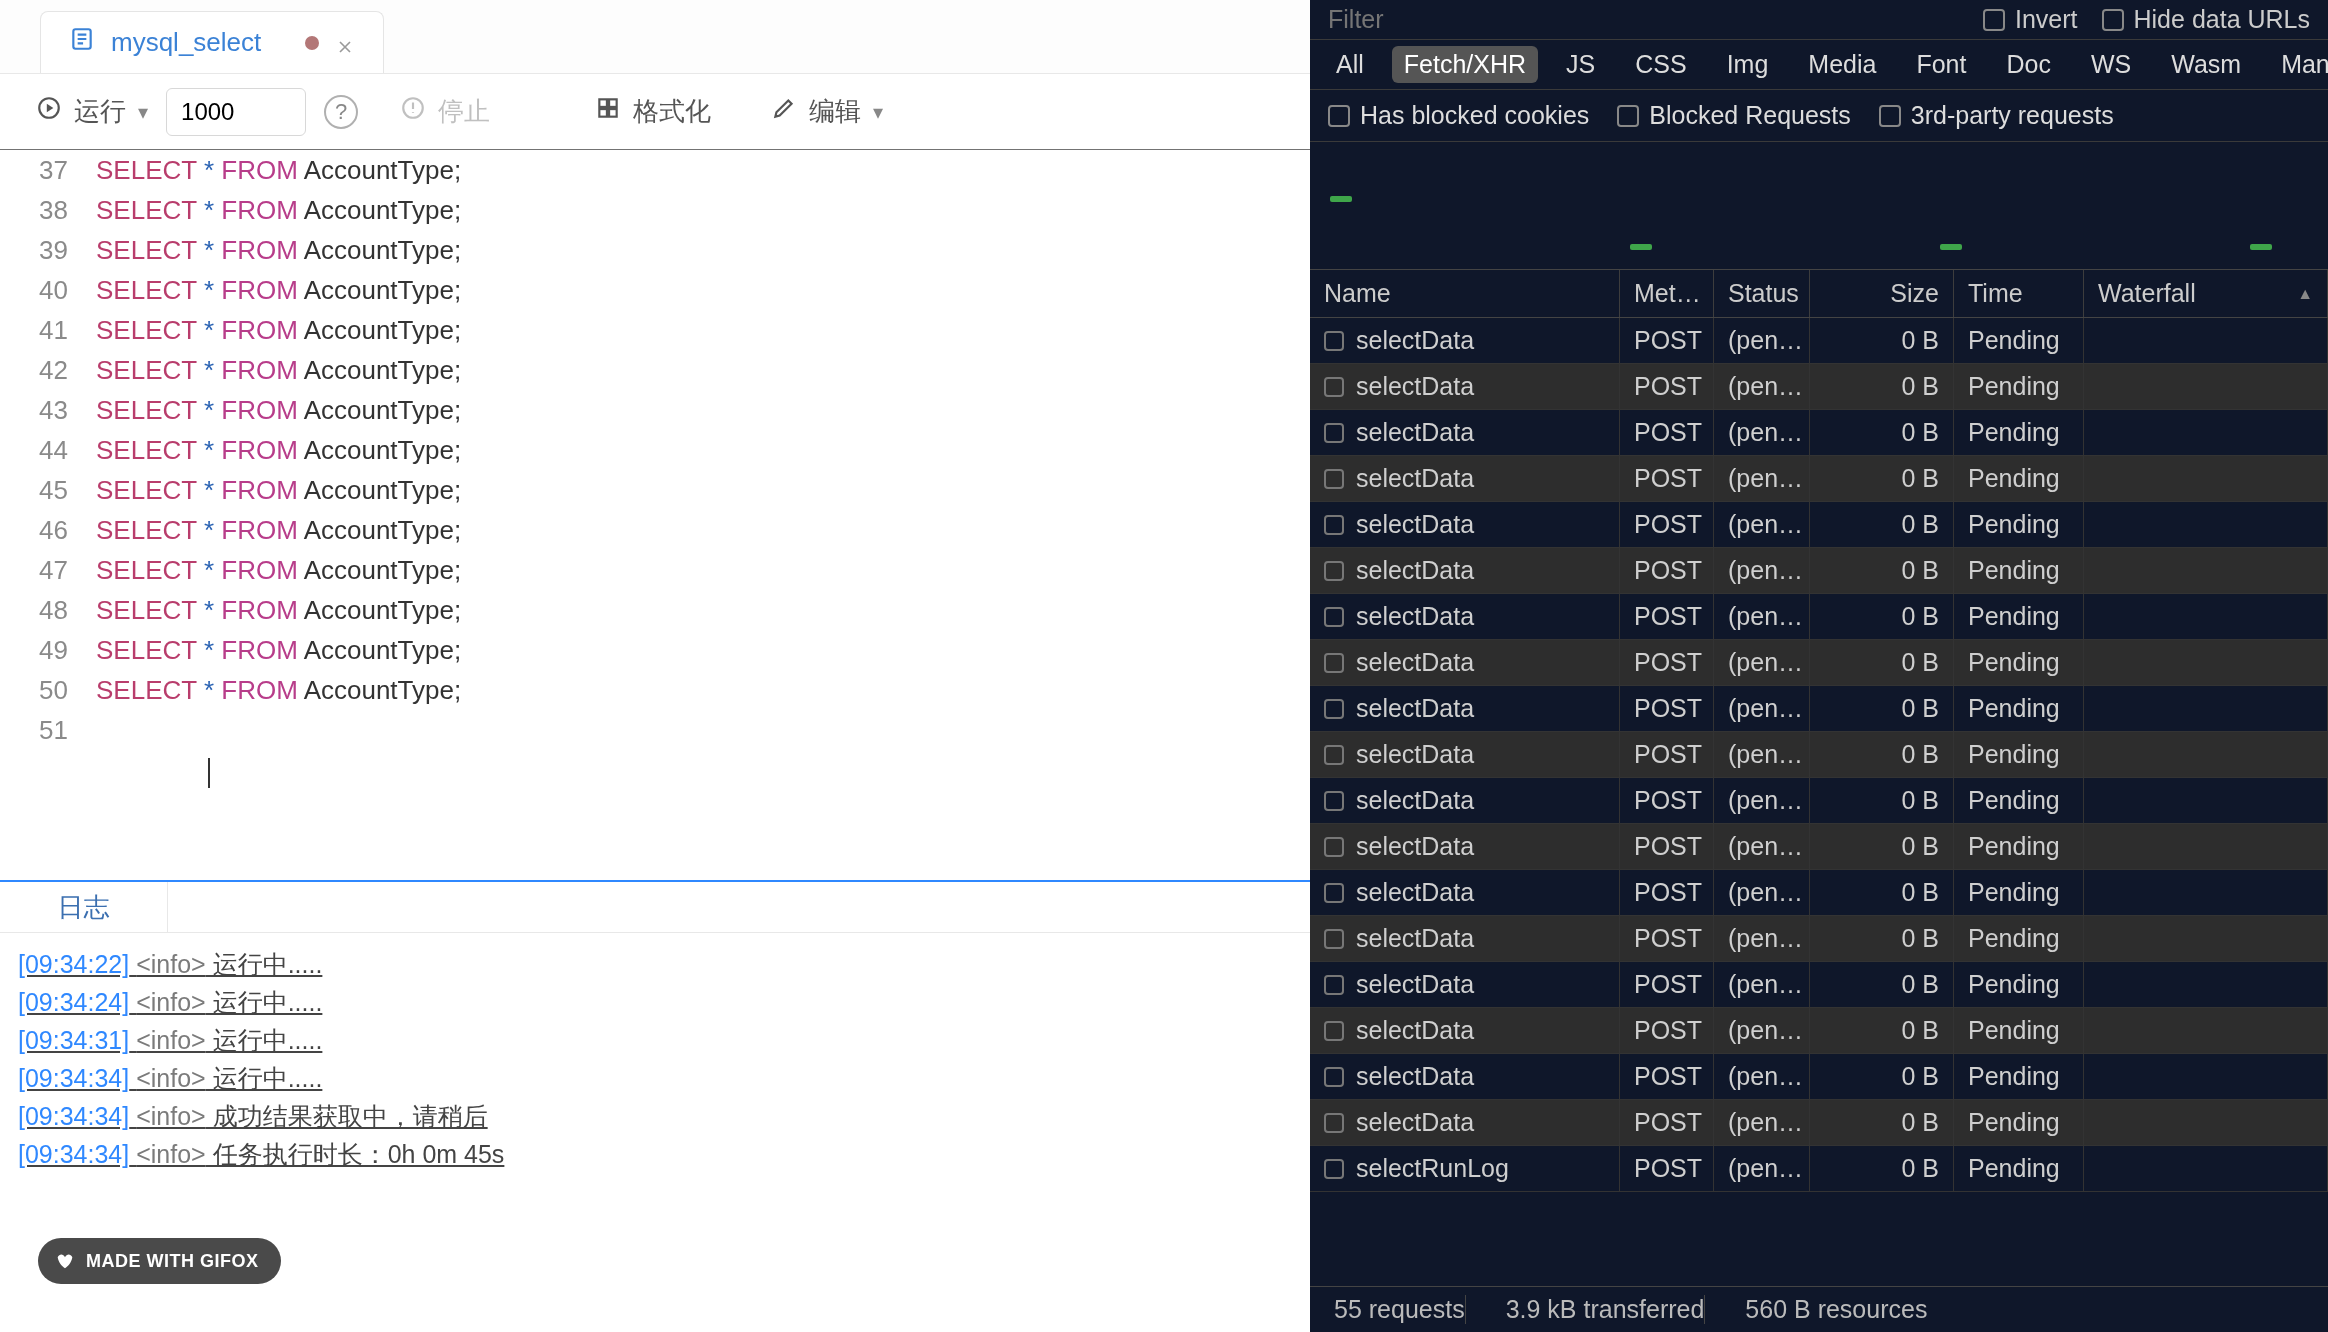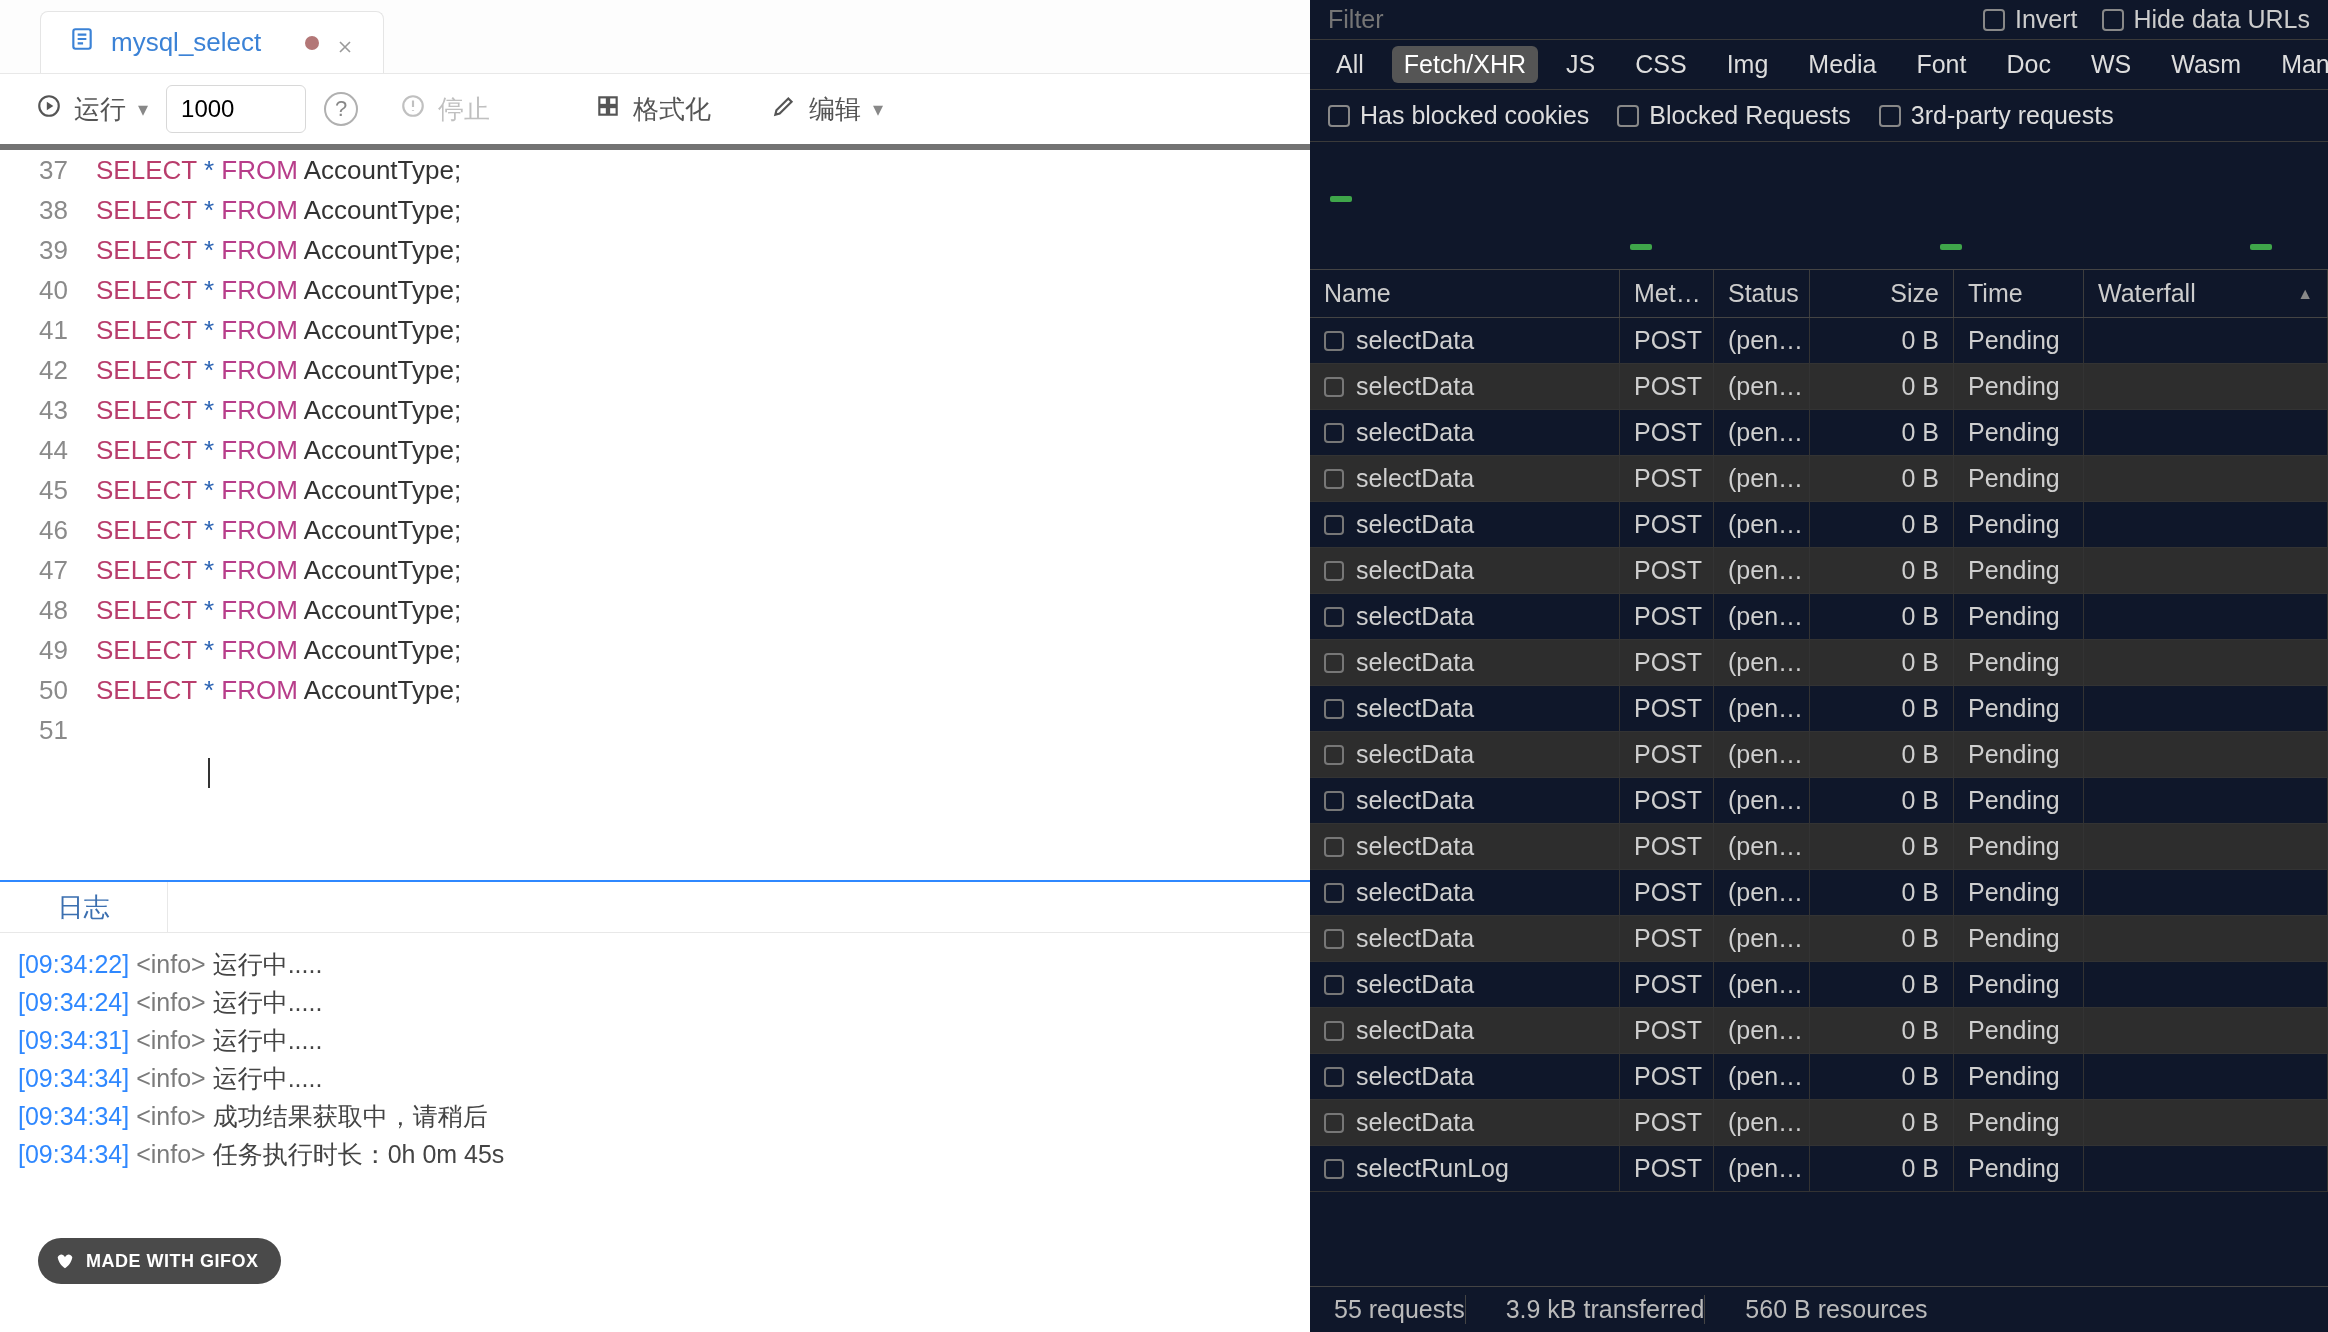--- a/index.html
+++ b/index.html
@@ -9,21 +9,21 @@
 .right-panel { width: 1018px; height: 100%; background: #0f172a; color: #d4d4d4; display: flex; flex-direction: column; }
 
 
 .tabs { height: 74px; display: flex; align-items: flex-end; background: #fdfdfd; border-bottom: 1px solid #e8e8e8; padding-left: 40px; }
 .tab { height: 62px; padding: 0 28px; display: flex; align-items: center; gap: 16px; background: #fff; border: 1px solid #e5e5e5; border-bottom: none; border-radius: 8px 8px 0 0; font-size: 26px; color: #3b82d6; font-weight: 500; }
 .tab-icon svg { width: 26px; height: 26px; stroke: #3b82d6; fill: none; stroke-width: 2; }
 .tab-dirty { width: 14px; height: 14px; border-radius: 50%; background: #b37777; margin-left: 28px; }
 .tab-close { width: 20px; height: 20px; color: #8a8a8a; cursor: pointer; }
 
 
-.toolbar { height: 76px; display: flex; align-items: center; padding: 0 36px; gap: 18px; border-bottom: 6px solid #737373; font-size: 26px; color: #555; }
+.toolbar { height: 76px; display: flex; align-items: center; padding: 0 36px; gap: 18px; border-bottom: 1px solid #737373; font-size: 26px; color: #555; }
 .tb-item { display: flex; align-items: center; gap: 12px; }
 .tb-icon svg { width: 26px; height: 26px; stroke: #555; fill: none; stroke-width: 2; }
 .tb-disabled { color: #c0c0c0; }
 .tb-disabled .tb-icon svg { stroke: #c0c0c0; }
 .chev { font-size: 20px; color: #888; }
 .tb-input { width: 140px; height: 48px; border: 1px solid #d8d8d8; border-radius: 6px; padding: 0 14px; font-size: 24px; }
 .tb-help { width: 34px; height: 34px; border: 2px solid #b0b0b0; border-radius: 50%; display: flex; align-items: center; justify-content: center; color: #888; font-size: 22px; }
 .tb-spacer-sm { width: 6px; }
 
 
@@ -37,21 +37,21 @@
 .kw-from { color: #b83d8a; }
 .kw-ident { color: #333; }
 .code-highlight { position: absolute; left: 0; right: 0; height: 40px; background: #f7f7f0; border-top: 1px solid #e8e8dc; border-bottom: 1px solid #e8e8dc; z-index: -1; }
 .caret { position: absolute; width: 2px; height: 30px; background: #333; }
 
 
 .log-panel { height: 452px; border-top: 2px solid #2f88ff; display: flex; flex-direction: column; margin-top: 8px; }
 .log-tab-bar { display: flex; border-bottom: 1px solid #e8e8e8; }
 .log-tab { width: 168px; height: 50px; display: flex; align-items: center; justify-content: center; font-size: 26px; color: #3b6fb0; border-right: 1px solid #e8e8e8; }
 .log-body { flex: 1; padding: 12px 18px; font-size: 25px; line-height: 38px; color: #444; }
-.log-line { white-space: pre; }
+.log-line { white-space: pre; text-decoration: underline; }
 .log-ts { color: #2f88ff; }
 .log-info { color: #7b7b7b; }
 .gifox { position: absolute; left: 38px; bottom: 48px; background: #4a4a4a; color: #fff; height: 46px; border-radius: 24px; display: flex; align-items: center; padding: 0 22px 0 16px; gap: 10px; font-size: 18px; letter-spacing: .5px; font-weight: 600; }
 .gifox svg { width: 22px; height: 22px; fill: #fff; }
 
 
 .dt-filter { height: 40px; display: flex; align-items: center; padding: 0 18px; gap: 24px; color: #ccc; font-size: 25px; border-bottom: 1px solid #3a3a3a; }
 .dt-filter input[type=text] { background: transparent; border: none; color: #8d8d8d; font-size: 25px; width: 200px; }
 .dt-check { display: flex; align-items: center; gap: 10px; }
 .dt-cb { width: 22px; height: 22px; border: 2px solid #888; border-radius: 4px; }

